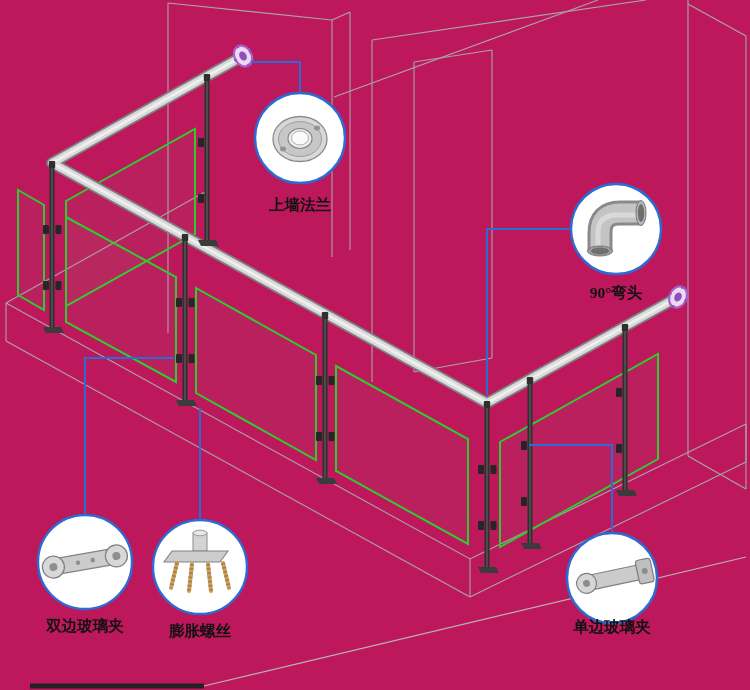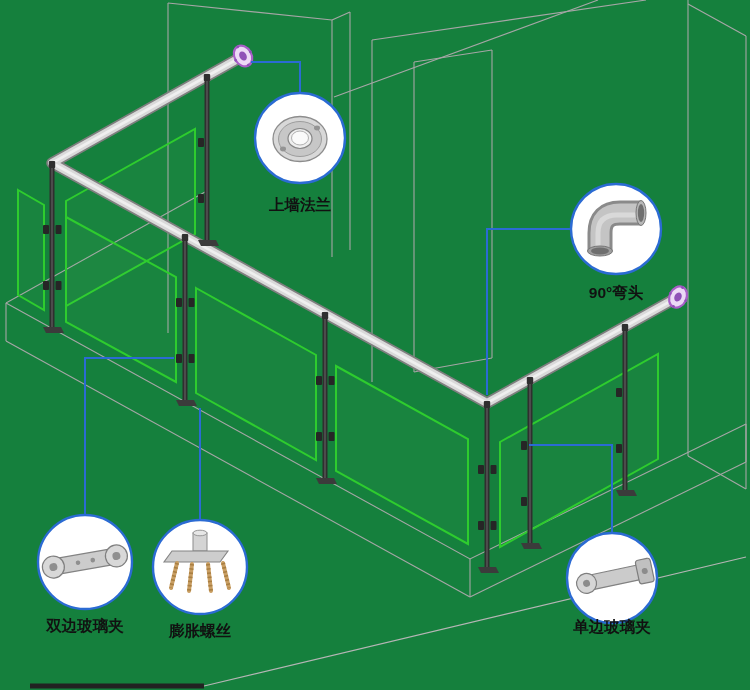--- a/index.html
+++ b/index.html
@@ -1,17 +1,17 @@
 <!DOCTYPE html>
 <html><head>
 <meta charset="utf-8">
 <style>
   html,body{margin:0;padding:0;background:#ffffff;}
-  .stage{position:relative;width:750px;height:690px;background:#15803d;overflow:hidden;
-         font-family:Liberation Sans, sans-serif;}
+  .stage{position:relative;width:750px;height:690px;background:#be185d;overflow:hidden;
+         font-family:Liberation Serif, serif;}
   svg{display:block;}
   .struct{stroke:#a6a6a6;stroke-width:1.1;fill:none;}
   .glass{stroke:#2ecc2e;stroke-width:2;fill:rgba(120,230,120,0.04);}
   .leader{stroke:#2b6bd3;stroke-width:2;fill:none;}
   .callout-ring{fill:#ffffff;stroke:#2b6bd3;stroke-width:2.4;}
   .callout-label{font-weight:bold;font-size:15.5px;fill:#111111;text-anchor:middle;}
 </style>
 </head>
 <body>
 

